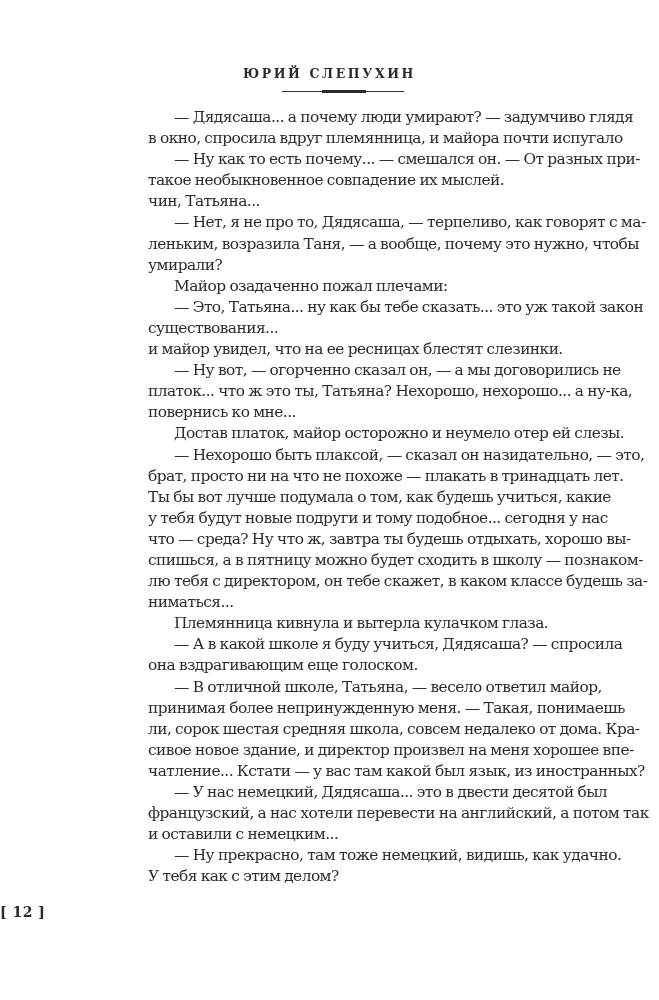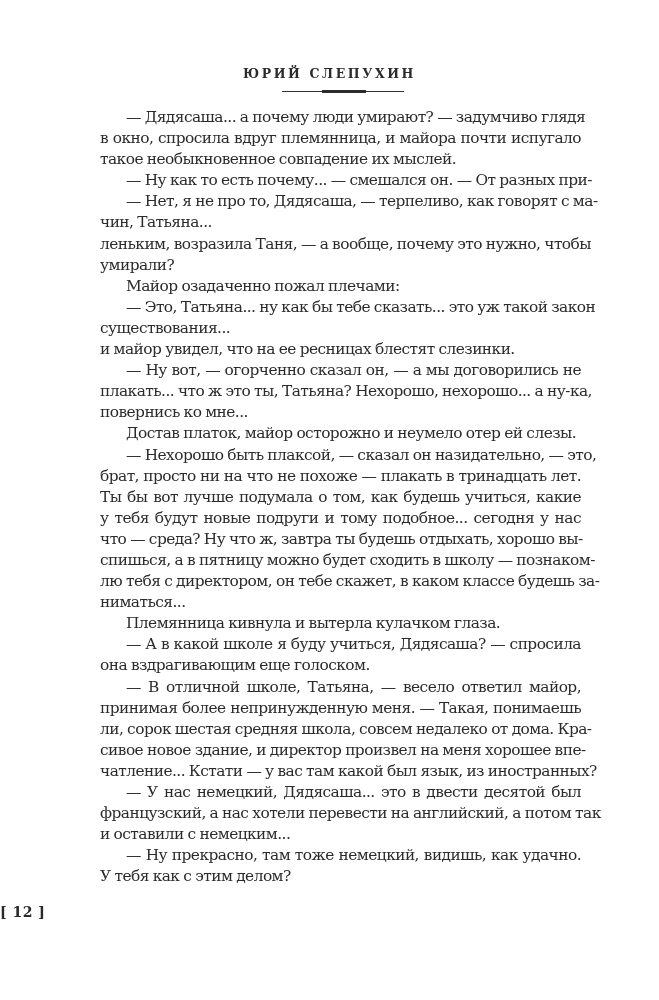--- a/index.html
+++ b/index.html
@@ -10,51 +10,51 @@
     font-family: "DejaVu Serif", serif; font-weight: bold; font-size: 12.5px;
     letter-spacing: 2.6px; color: #2a2a2a;
   }
   .rule { position: absolute; top: 91px; left: 282px; width: 122px; height: 1px; background: #333; }
   .rule-thick { position: absolute; top: 90px; left: 322px; width: 44px; height: 3px; background: #2a2a2a; }
   .body-text {
     position: absolute; left: 100px; top: 107px; width: 481px;
     font-family: "DejaVu Serif", serif; font-size: 15.4px; line-height: 21.1px;
     color: #2b2b2b; letter-spacing: -0.55px; word-spacing: -0.5px;
   }
-  .line { white-space: nowrap; text-align: justify; text-align-last: justify; height: 21.1px; overflow: visible; }
+  .line { white-space: nowrap; text-align: justify; text-align-last: justify; height: 21.1px; overflow: visible; margin-left: 48px; }
   .line.last { text-align-last: left; }
   .line.indent { padding-left: 26px; }
   .folio {
     position: absolute; left: 0; width: 659px; top: 904px; text-align: left;
     font-family: "DejaVu Serif", serif; font-weight: bold; font-size: 14px; color: #2a2a2a; letter-spacing: 0.5px;
   }
 </style>
 </head>
 <body>
 
 <div class="page">
   <div class="running-head">ЮРИЙ СЛЕПУХИН</div>
   <div class="rule"></div>
   <div class="rule-thick"></div>
 
   <div class="body-text" id="body-text">
       <div class="line indent">— Дядясаша... а почему люди умирают? — задумчиво глядя</div>
       <div class="line">в окно, спросила вдруг племянница, и майора почти испугало</div>
+      <div class="line indent">— Ну как то есть почему... — смешался он. — От разных при-</div>
       <div class="line last">такое необыкновенное совпадение их мыслей.</div>
-      <div class="line indent">— Ну как то есть почему... — смешался он. — От разных при-</div>
+      <div class="line last">чин, Татьяна...</div>
       <div class="line indent">— Нет, я не про то, Дядясаша, — терпеливо, как говорят с ма-</div>
-      <div class="line last">чин, Татьяна...</div>
       <div class="line">леньким, возразила Таня, — а вообще, почему это нужно, чтобы</div>
       <div class="line last">умирали?</div>
       <div class="line indent last">Майор озадаченно пожал плечами:</div>
       <div class="line indent">— Это, Татьяна... ну как бы тебе сказать... это уж такой закон</div>
       <div class="line last">существования...</div>
       <div class="line last">и майор увидел, что на ее ресницах блестят слезинки.</div>
       <div class="line indent">— Ну вот, — огорченно сказал он, — а мы договорились не</div>
-      <div class="line">плакать... что ж это ты, Татьяна? Нехорошо, нехорошо... а ну-ка,</div>
+      <div class="line">платок... что ж это ты, Татьяна? Нехорошо, нехорошо... а ну-ка,</div>
       <div class="line last">повернись ко мне...</div>
       <div class="line indent last">Достав платок, майор осторожно и неумело отер ей слезы.</div>
       <div class="line indent">— Нехорошо быть плаксой, — сказал он назидательно, — это,</div>
       <div class="line">брат, просто ни на что не похоже — плакать в тринадцать лет.</div>
       <div class="line">Ты бы вот лучше подумала о том, как будешь учиться, какие</div>
       <div class="line">у тебя будут новые подруги и тому подобное... сегодня у нас</div>
       <div class="line">что — среда? Ну что ж, завтра ты будешь отдыхать, хорошо вы-</div>
       <div class="line">спишься, а в пятницу можно будет сходить в школу — познаком-</div>
       <div class="line">лю тебя с директором, он тебе скажет, в каком классе будешь за-</div>
       <div class="line last">ниматься...</div>

